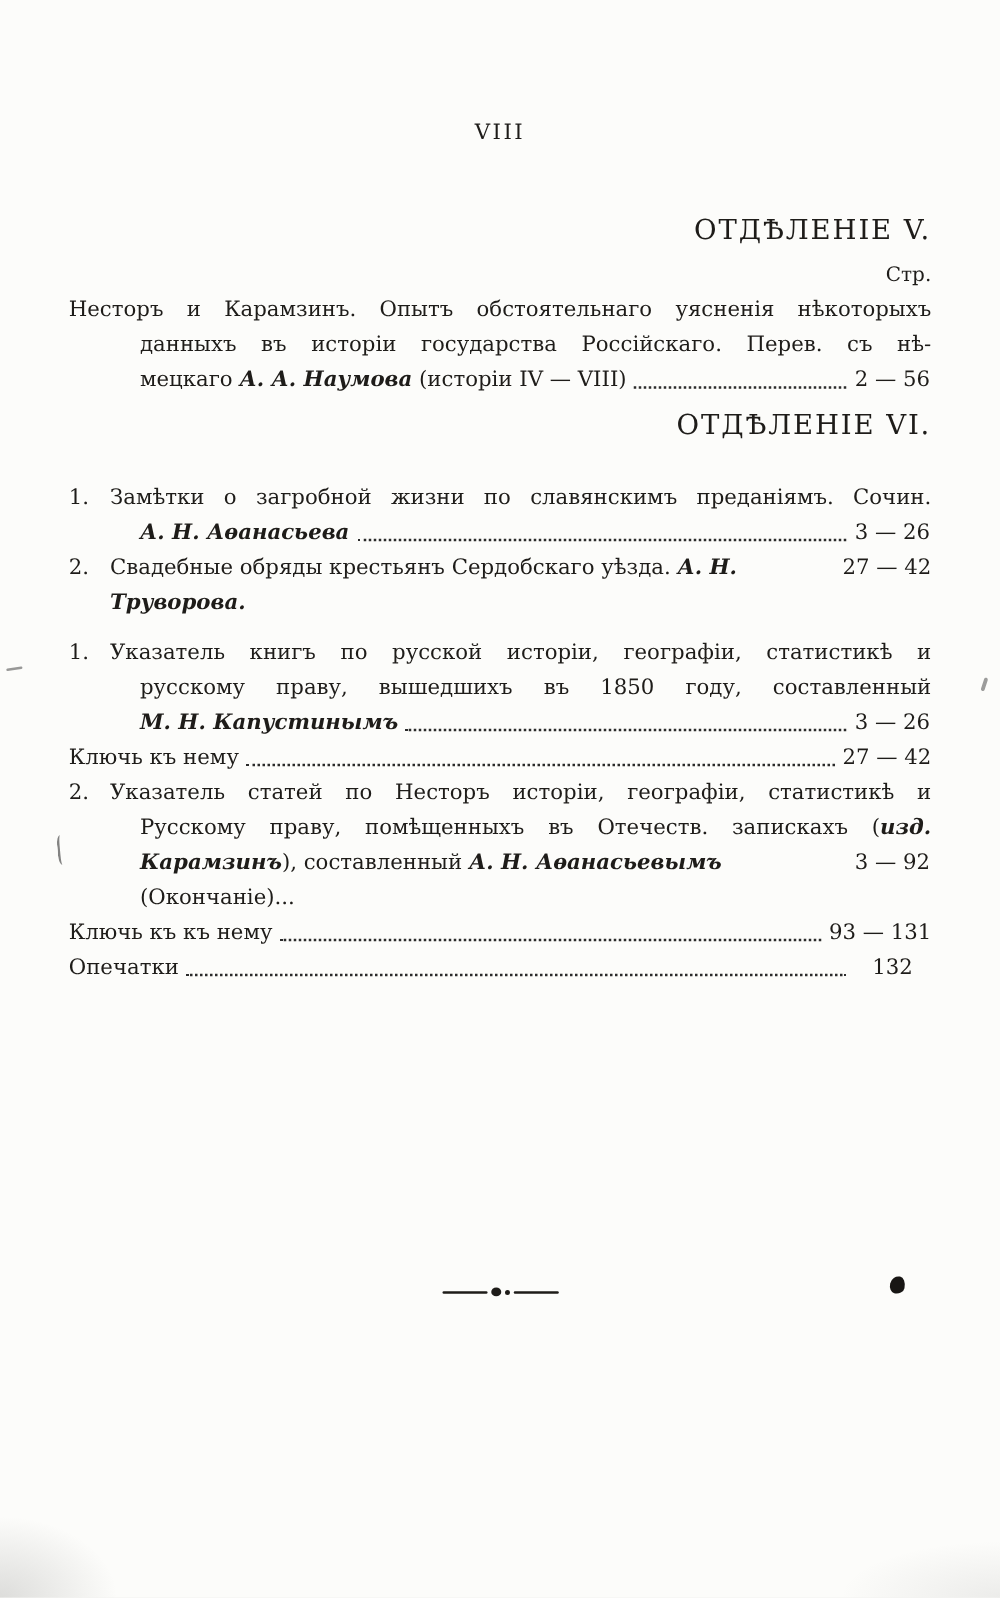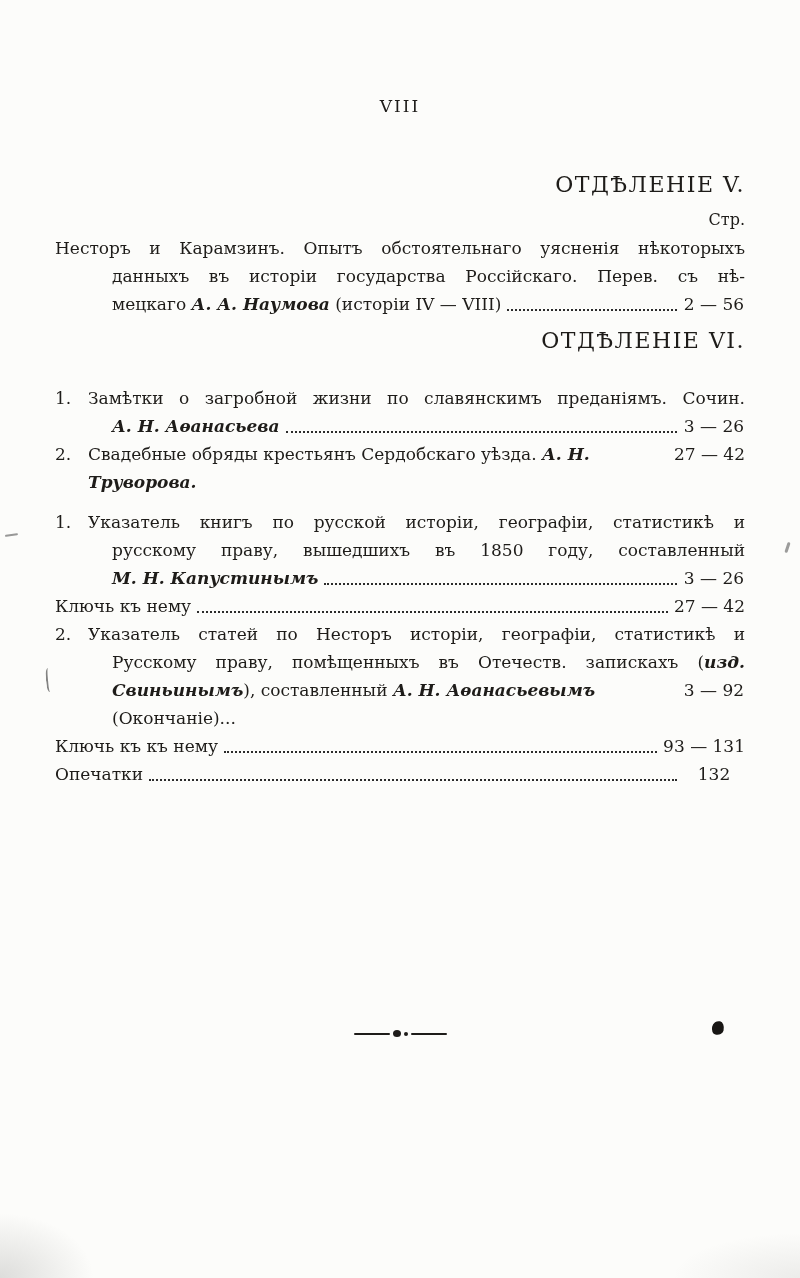--- a/index.html
+++ b/index.html
@@ -189,21 +189,21 @@
             <span class="pages">27 — 42</span>
           </div>
           <div class="line spread">
             <span class="num">2.</span>
             <span class="text"><span class="seg-n">Указатель статей по Несторъ исторіи, географіи, статистикѣ и</span></span>
           </div>
           <div class="line spread indent">
             <span class="text"><span class="seg-n">Русскому праву, помѣщенныхъ въ Отечеств. запискахъ (</span><span class="seg-bi">изд.</span></span>
           </div>
           <div class="line indent">
-            <span class="text"><span class="seg-bi">Свиньинымъ</span><span class="seg-n">), составленный </span><span class="seg-bi">А. Н. Аѳанасьевымъ</span><span class="seg-n"> (Окончаніе)...</span></span>
+            <span class="text"><span class="seg-bi">Карамзинъ</span><span class="seg-n">), составленный </span><span class="seg-bi">А. Н. Аѳанасьевымъ</span><span class="seg-n"> (Окончаніе)...</span></span>
             <span class="spacer"></span>
             <span class="pages">3 — 92</span>
           </div>
           <div class="line">
             <span class="text"><span class="seg-n">Ключь къ къ нему</span></span>
             <span class="leader"></span>
             <span class="pages">93 — 131</span>
           </div>
           <div class="line">
             <span class="text"><span class="seg-n">Опечатки</span></span>

